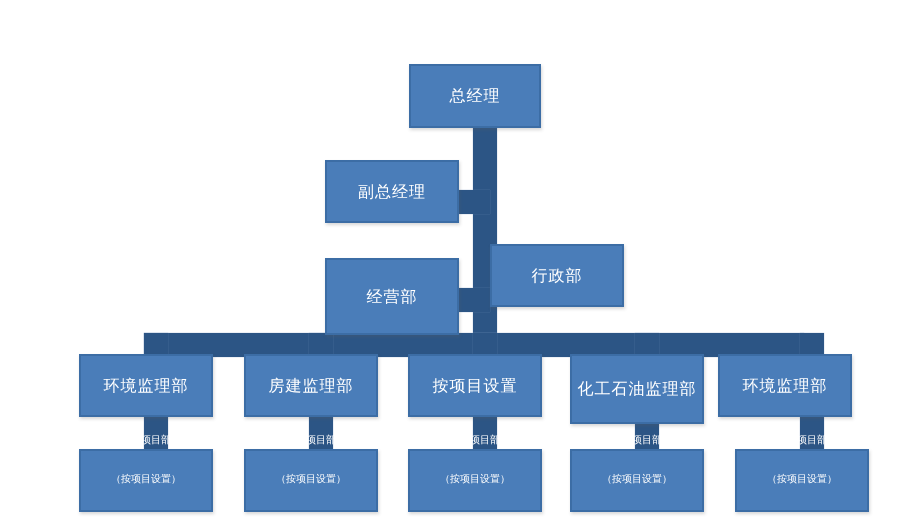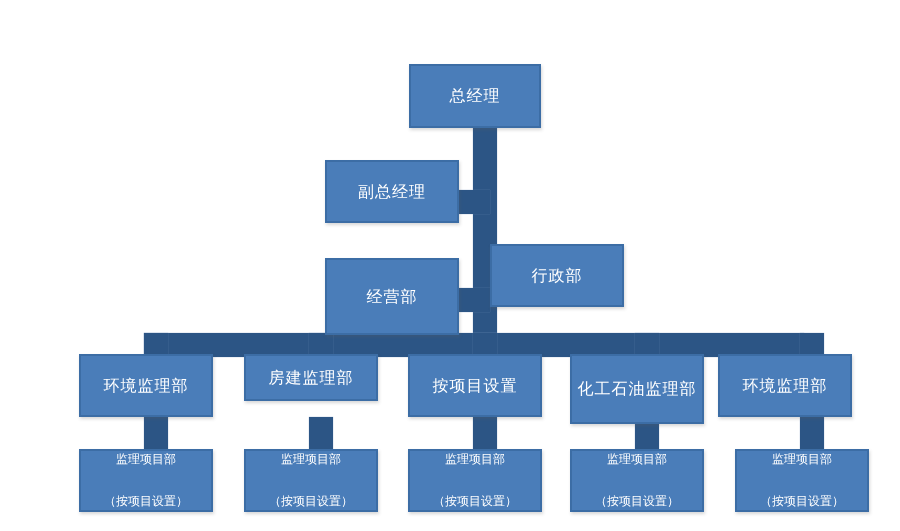--- a/index.html
+++ b/index.html
@@ -29,21 +29,21 @@
     justify-content: center;
     text-align: center;
     background: var(--box-fill);
     border: 2px solid var(--box-border);
     color: var(--text-color);
     font-size: 16px;
     letter-spacing: 1px;
     box-shadow: 1px 2px 3px rgba(100,100,100,0.25);
     line-height: 1.45;
   }
-  .node.small-text { font-size: 12px; letter-spacing: 0; }
+  .node.small-text { font-size: 10px; letter-spacing: 0; justify-content: flex-end; }
   .line {
     position: absolute;
     background: var(--line-color);
     box-shadow: 0 0 1px rgba(120,150,190,0.8);
   }
   
   .trunk        { left: 449px; top: 104px; width: 4px;  height: 209px; }
   .cross-l2     { left: 435px; top: 166px; width: 31px; height: 4px; }
   .cross-l3     { left: 435px; top: 264px; width: 31px; height: 4px; }
   .bus          { left: 120px; top: 309px; width: 660px; height: 4px; }
@@ -57,21 +57,21 @@
   .stub-3       { left: 449px; top: 393px; width: 4px; height: 32px; }
   .stub-4       { left: 611px; top: 393px; width: 4px; height: 32px; }
   .stub-5       { left: 776px; top: 393px; width: 4px; height: 32px; }
   
   .root   { left: 385px; top: 40px;  width: 132px; height: 64px; }
   .l2a    { left: 301px; top: 136px; width: 134px; height: 63px; align-items: center; }
   .l2b    { left: 466px; top: 136px; width: 134px; height: 63px; }
   .l3a    { left: 301px; top: 234px; width: 134px; height: 77px; }
   .l3b    { left: 466px; top: 220px; width: 134px; height: 63px; }
   .d1     { left: 55px;  top: 330px; width: 134px; height: 63px; }
-  .d2     { left: 220px; top: 330px; width: 134px; height: 47px; }
+  .d2     { left: 220px; top: 330px; width: 134px; height: 63px; }
   .d3     { left: 384px; top: 330px; width: 134px; height: 63px; }
   .d4     { left: 546px; top: 330px; width: 134px; height: 70px; padding: 0 1px; }
   .d5     { left: 694px; top: 330px; width: 134px; height: 63px; }
   .p1     { left: 55px;  top: 425px; width: 134px; height: 63px; }
   .p2     { left: 220px; top: 425px; width: 134px; height: 63px; }
   .p3     { left: 384px; top: 425px; width: 134px; height: 63px; }
   .p4     { left: 546px; top: 425px; width: 134px; height: 63px; }
   .p5     { left: 711px; top: 425px; width: 134px; height: 63px; }
   .node span { display: block; white-space: nowrap; }
 </style>

